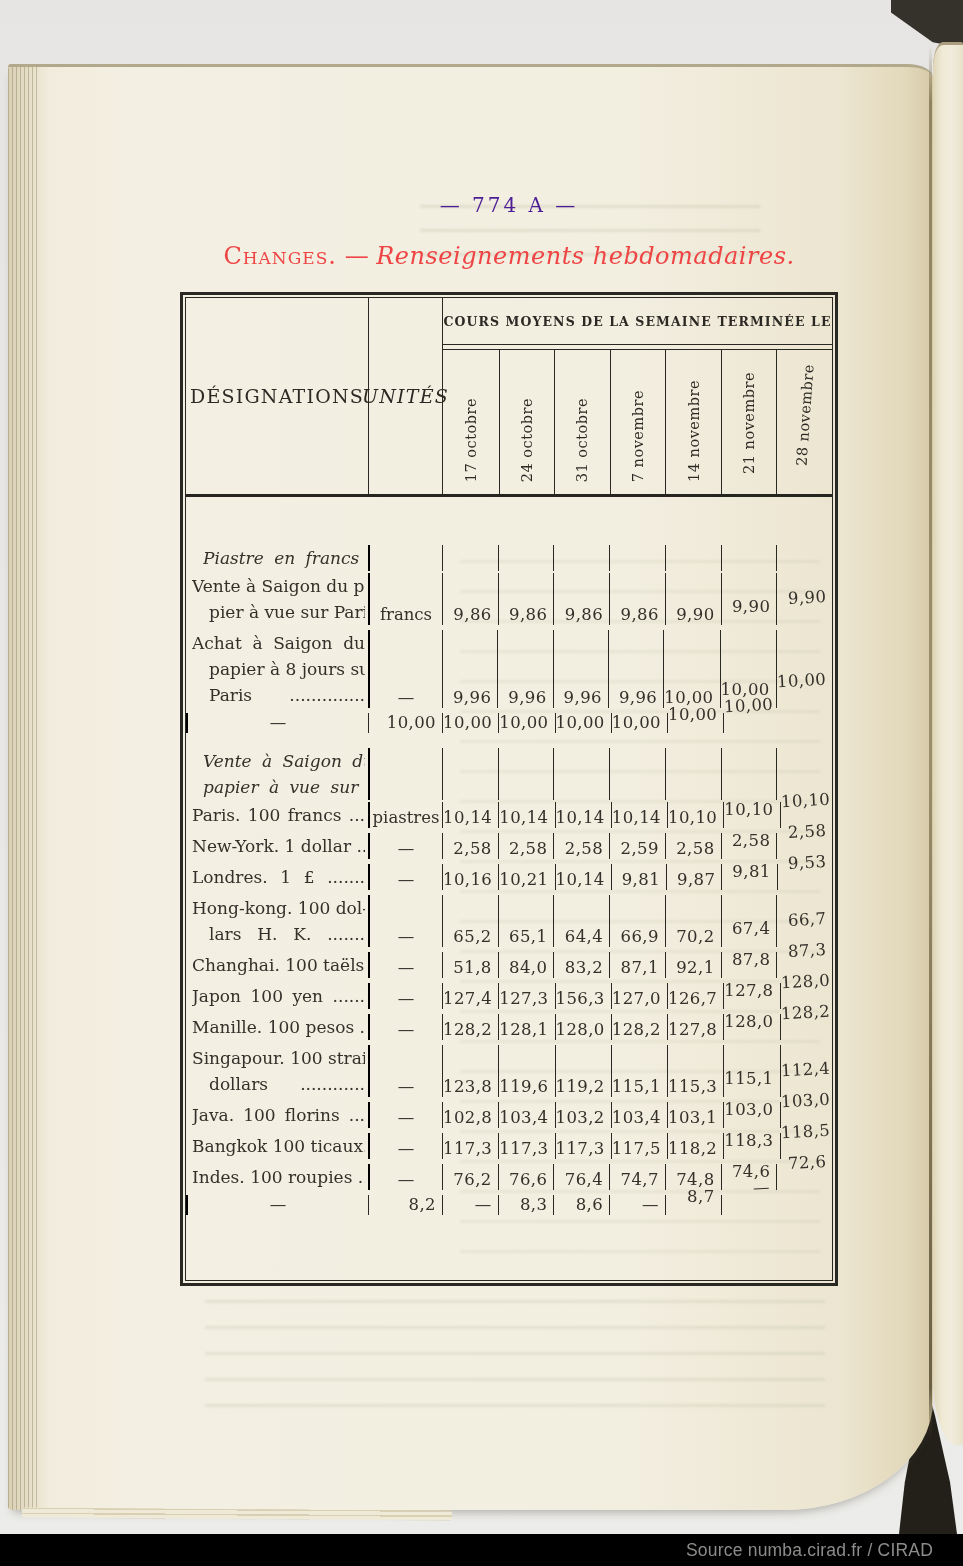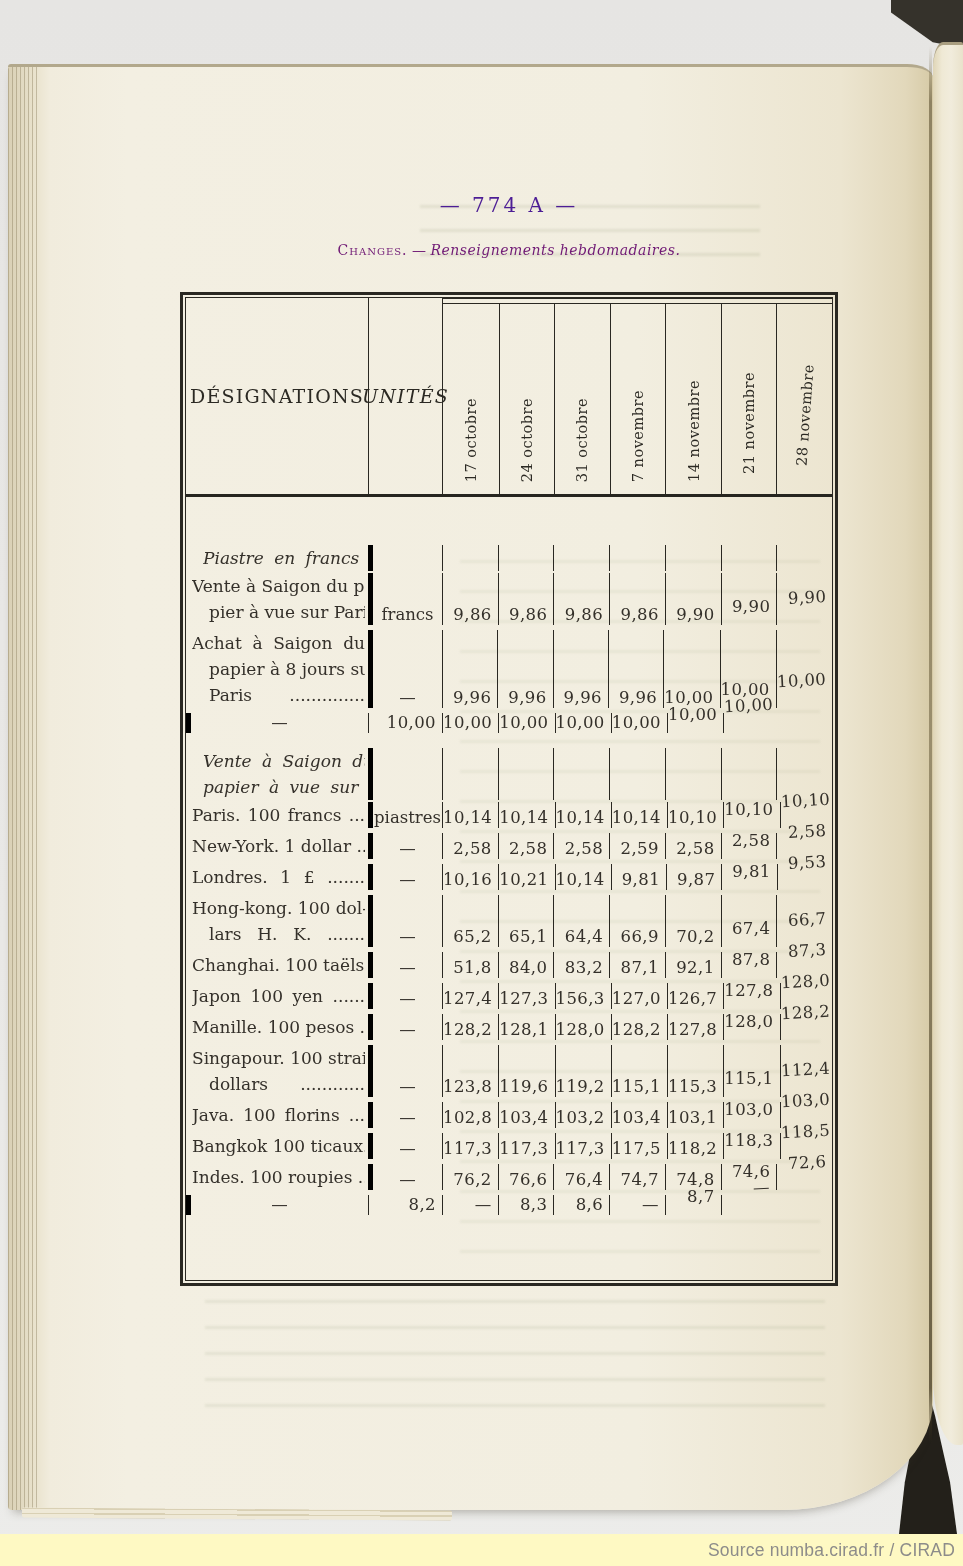--- a/index.html
+++ b/index.html
@@ -50,21 +50,21 @@
     background:repeating-linear-gradient(180deg,rgba(125,138,98,.14) 0 3px,transparent 3px 24px);}
   .ghost.g2{left:460px;top:560px;width:360px;height:700px;
     background:repeating-linear-gradient(180deg,rgba(125,138,98,.085) 0 3px,transparent 3px 30px);}
   .ghost.g3{left:205px;top:1300px;width:620px;height:110px;
     background:repeating-linear-gradient(180deg,rgba(125,138,98,.12) 0 3px,transparent 3px 26px);}
   
   .content{position:absolute;inset:0;z-index:4;color:#33302a;}
   .pageno{position:absolute;left:180px;top:193px;width:658px;text-align:center;
     font-size:20px;letter-spacing:3px;color:#4c1d95;}
   .doc-title{position:absolute;left:180px;top:242px;width:658px;text-align:center;
-    font-size:14px;color:#701a75;}
+    font-size:24px;color:#ef4444;}
   .doc-title .lead{font-variant:small-caps;letter-spacing:1px;}
   .doc-title .it{font-style:italic;letter-spacing:.5px;}
   
   .frame{position:absolute;left:180px;top:292px;width:658px;height:994px;
     border:3px solid #2a2822;padding:2px;box-sizing:border-box;background:rgba(0,0,0,0);}
   .inner{border:1px solid #2a2822;height:100%;box-sizing:border-box;display:flex;flex-direction:column;}
   .thead{display:grid;grid-template-columns:182px 74px 1fr;height:196px;flex:0 0 auto;
     border-bottom:3px solid #26251f;}
   .h-desig,.h-unit{display:flex;align-items:center;justify-content:center;
     font-size:19px;letter-spacing:1.2px;color:#2b2923;}
@@ -84,29 +84,29 @@
   .trow{display:grid;grid-template-columns:182px 74px repeat(7,1fr);flex:0 0 auto;}
   .trow.sec{margin-top:10px;}
   .cell{box-sizing:border-box;}
   .desig{padding-left:6px;padding-right:3px;font-size:17px;color:#34302a;}
   .dline{line-height:26px;text-align:justify;text-align-last:justify;white-space:nowrap;overflow:hidden;}
   .dline.cont{padding-left:17px;}
   .sec .desig{font-style:italic;padding-left:17px;}
   .sec .dline{text-align-last:left;word-spacing:5px;}
   .data{padding-bottom:5px;}
   .sec{padding-bottom:2px;}
-  .unit{border-left:5px solid #000000;display:flex;align-items:flex-end;justify-content:center;
+  .unit{border-left:2px solid #000000;display:flex;align-items:flex-end;justify-content:center;
     font-size:16.5px;color:#34302a;padding-bottom:1px;}
   .val{border-left:1px solid #2a2822;display:flex;align-items:flex-end;justify-content:flex-end;
     font-size:16.5px;letter-spacing:.4px;color:#34302a;padding:0 6px 1px 0;}
   .val.c5 span{transform:translateY(-8px);}
   .val.c6 span{transform:translateY(-17px) rotate(-3deg);}
   
-  .footer-bar{position:absolute;left:0;right:0;bottom:0;height:32px;background:#fef9c3;z-index:5;
-    display:flex;align-items:center;justify-content:flex-end;padding-right:8px;box-sizing:border-box;}
+  .footer-bar{position:absolute;left:0;right:0;bottom:0;height:32px;background:#000000;z-index:5;
+    display:flex;align-items:center;justify-content:flex-end;padding-right:30px;box-sizing:border-box;}
   .footer-bar .src{font-family:"Liberation Sans","DejaVu Sans",sans-serif;font-size:17.5px;
     color:#8d8c8a;letter-spacing:.2px;}
 </style>
 </head>
 <body>
 
 <div class="black-top-wedge"></div>
 <div class="black-bottom-wedge"></div>
 
 <div class="page-main">
@@ -123,20 +123,21 @@
 <div class="content">
   <div class="pageno">— 774 A —</div>
   <div class="doc-title"><span class="lead">Changes.</span><span> — </span><span class="it">Renseignements hebdomadaires.</span></div>
 
   <div class="frame">
     <div class="inner">
       <div class="thead">
         <div class="h-desig">DÉSIGNATIONS</div>
         <div class="h-unit">UNITÉS</div>
         <div class="h-dates">
+          <div class="group-label">COURS MOYENS DE LA SEMAINE TERMINÉE LE</div>
           <div class="group-rule"></div>
           <div class="date-row">
               <div class="date-cell c0">
                 <span class="rot">17 octobre</span>
               </div>
               <div class="date-cell c1">
                 <span class="rot">24 octobre</span>
               </div>
               <div class="date-cell c2">
                 <span class="rot">31 octobre</span>

